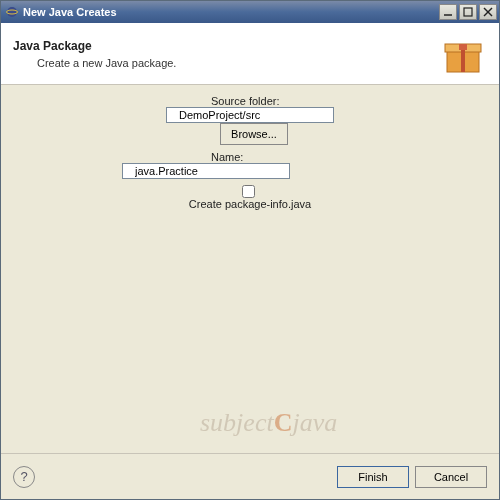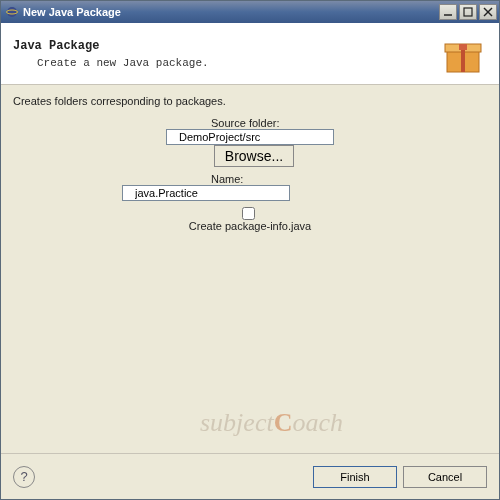--- a/index.html
+++ b/index.html
@@ -44,21 +44,21 @@
 .ctrl-btn svg { display: block; }
 
 .banner {
   background: #fff;
   padding: 10px 12px;
   display: flex;
   align-items: center;
   border-bottom: 1px solid #c8c4b8;
   height: 62px;
 }
-.banner-text { flex: 1; font-family: Liberation Mono, monospace; }
+.banner-text { flex: 1; }
 .banner-title { font-weight: bold; font-size: 12px; color: #222; margin-bottom: 4px; }
 .banner-sub { font-size: 11px; color: #333; margin-left: 24px; }
 .banner-icon { width: 48px; height: 48px; }
 
 .content {
   flex: 1;
   padding: 10px 12px;
   background: #ece9d8;
   color: #222;
 }
@@ -73,21 +73,21 @@
   font-size: 11px;
   background: #fff;
   color: #000;
 }
 .row .browse {
   margin-left: 8px;
   height: 22px;
   padding: 0 10px;
   border: 1px solid #888;
   background: #ece9d8;
-  font-size: 14px;
+  font-size: 11px;
   cursor: pointer;
 }
 .chk-row { display: flex; align-items: center; margin-top: 4px; flex-direction: column; }
 .chk-row input { width: 13px; height: 13px; margin-right: 4px; }
 
 .footer {
   border-top: 1px solid #c8c4b8;
   padding: 8px 12px;
   display: flex;
   align-items: center;
@@ -97,21 +97,21 @@
 .help-btn {
   width: 22px; height: 22px;
   border-radius: 50%;
   border: 1px solid #888;
   display: flex; align-items: center; justify-content: center;
   color: #556; font-size: 13px; cursor: pointer;
   background: #ece9d8;
 }
 .footer-spacer { flex: 1; }
 .footer-btn {
-  height: 22px; width: 84px;
+  height: 22px; width: 72px;
   border: 1px solid #888;
   background: #ece9d8;
   font-size: 11px;
   margin-left: 6px;
   cursor: pointer;
 }
 .footer-btn.primary { border: 1.5px solid #3a66a0; }
 
 .watermark {
   position: absolute;
@@ -127,21 +127,21 @@
 <body>
 
 <div class="window">
   <div class="titlebar">
     <span class="app-icon">
       <svg width="14" height="14" viewBox="0 0 14 14">
           <circle cx="7" cy="7" r="5" fill="#3a4a8a"></circle>
           <ellipse cx="7" cy="7" rx="5.5" ry="2" fill="none" stroke="#e0c040" stroke-width="1"></ellipse>
         </svg>
     </span>
-    <span class="title">New Java Package</span>
+    <span class="title">New Java Creates</span>
     <div class="controls">
       <div class="ctrl-btn">
         <svg width="10" height="10">
             <line x1="1" y1="8" x2="9" y2="8" stroke="#222" stroke-width="1.5"></line>
           </svg>
       </div>
       <div class="ctrl-btn">
         <svg width="10" height="10">
             <rect x="1" y="1" width="8" height="8" fill="none" stroke="#222" stroke-width="1.2"></rect>
           </svg>
@@ -164,21 +164,20 @@
       <svg width="48" height="48" viewBox="0 0 48 48">
         <rect x="8" y="18" width="32" height="24" fill="#e8a040" stroke="#b87020" stroke-width="1"></rect>
         <rect x="6" y="14" width="36" height="8" fill="#f0b860" stroke="#b87020" stroke-width="1"></rect>
         <rect x="22" y="14" width="4" height="28" fill="#c05030"></rect>
         <rect x="20" y="14" width="8" height="6" fill="#d06040"></rect>
       </svg>
     </div>
   </div>
 
   <div class="content">
-    <div class="desc">Creates folders corresponding to packages.</div>
 
     <div class="row">
       <label>Source folder:</label>
       <input type="text" value="DemoProject/src" style="">
       <button class="browse">Browse...</button>
     </div>
 
     <div class="row">
       <label>Name:</label>
       <input type="text" style="margin-right: 88px;" value="java.Practice">
@@ -194,14 +193,14 @@
     <div class="help-btn">
       <span>?</span>
     </div>
     <div class="footer-spacer"></div>
     <button class="footer-btn primary">Finish</button>
     <button class="footer-btn">Cancel</button>
   </div>
 </div>
 
 <div class="watermark">
-  <span>subject</span><b>C</b><span>oach</span>
+  <span>subject</span><b>C</b><span>java</span>
 </div>
 
 </body></html>

